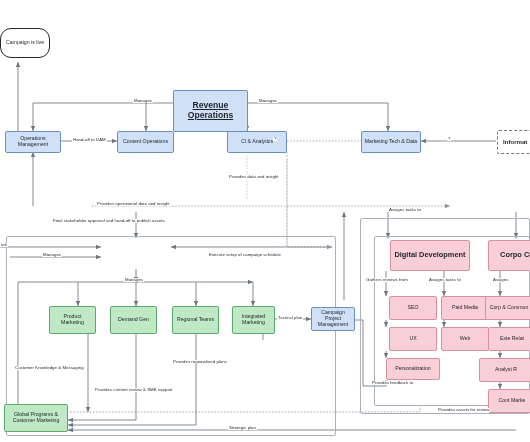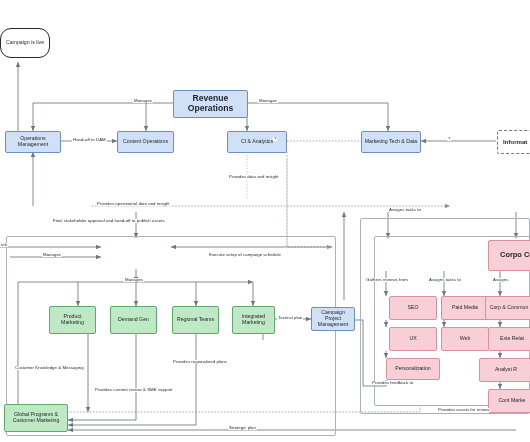--- a/index.html
+++ b/index.html
@@ -162,21 +162,21 @@
       <path d="M247,155 L247,200"></path>
     </g>
   </svg>
 
   <div class="grp" style="left:6px;top:236px;width:330px;height:200px;"></div>
   <div class="grp" style="left:374px;top:236px;width:156px;height:170px;"></div>
   <div class="grp" style="left:360px;top:218px;width:170px;height:196px;"></div>
 
   <div class="node stadium t6" style="left:0px;top:28px;width:50px;height:30px;">Campaign is live</div>
 
-  <div class="node blue t9 bold" style="left:173px;top:90px;width:75px;height:28px;">Revenue Operations</div>
+  <div class="node blue t9 bold" style="left:173px;top:90px;width:75px;height:42px;text-decoration:underline;">Revenue Operations</div>
 
   <div class="node blue t6" style="left:5px;top:131px;width:56px;height:22px;">Operations Management</div>
 
   <div class="node blue t6" style="left:117px;top:131px;width:57px;height:22px;">Content Operations</div>
 
   <div class="node blue t6" style="left:227px;top:131px;width:60px;height:22px;">CI &amp; Analytics</div>
 
   <div class="node blue t6" style="left:361px;top:131px;width:60px;height:22px;">Marketing Tech &amp; Data</div>
 
   <div class="node dashedbox t7 bold" style="left:497px;top:130px;width:52px;height:24px;justify-content:flex-start;padding-left:5px;">Informat</div>
@@ -187,20 +187,21 @@
   <div class="node green t6" style="left:110px;top:306px;width:47px;height:28px;">Demand Gen</div>
 
   <div class="node green t6" style="left:172px;top:306px;width:47px;height:28px;">Regional Teams</div>
 
   <div class="node green t6" style="left:232px;top:306px;width:43px;height:28px;">Integrated Marketing</div>
 
   <div class="node blue t6" style="left:311px;top:307px;width:44px;height:24px;">Campaign Project Management</div>
 
   <div class="node green t6" style="left:4px;top:404px;width:64px;height:28px;">Global Programs &amp; Customer Marketing</div>
 
+  <div class="node pink t8 bold" style="left:390px;top:240px;width:80px;height:31px;">Digital Development</div>
 
   <div class="node pink t8 bold" style="left:488px;top:240px;width:80px;height:31px;">Corpo Commun</div>
 
   <div class="node pink t6" style="left:389px;top:296px;width:48px;height:24px;">SEO</div>
 
   <div class="node pink t6" style="left:389px;top:327px;width:48px;height:24px;">UX</div>
 
   <div class="node pink t6" style="left:386px;top:358px;width:54px;height:22px;">Personalization</div>
 
   <div class="node pink t6" style="left:441px;top:296px;width:48px;height:24px;">Paid Media</div>

